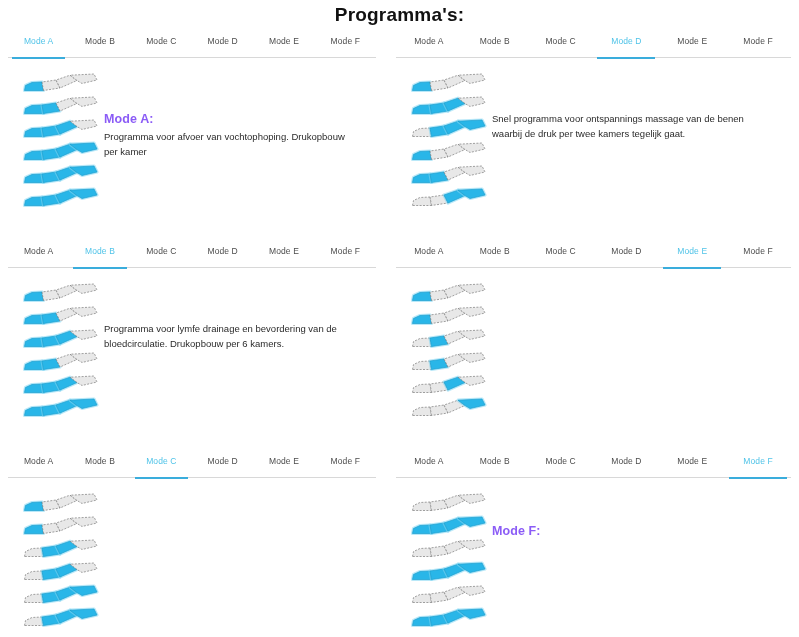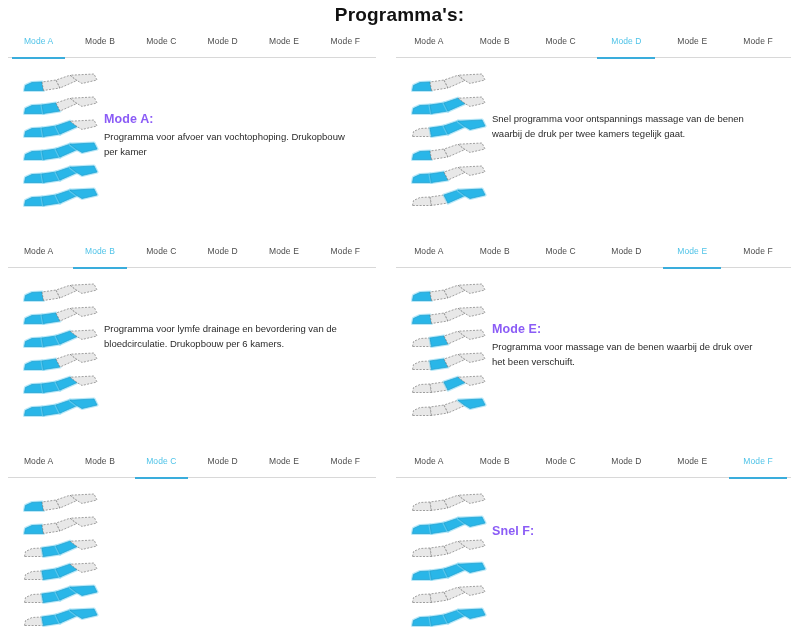--- a/index.html
+++ b/index.html
@@ -411,24 +411,20 @@
           <div style="margin-bottom: 1px;">
             <svg width="78" height="22" viewBox="0 0 78 22">
               <path d="M2.5 18.5 L3.5 13.5 L10 10.5 L20 10.0 L21.5 18.5 Z" fill="#e8e8e8" stroke="#7a7a7a" stroke-width="0.7" stroke-dasharray="2,1.4" stroke-linejoin="round"></path>
               <path d="M21.5 18.5 L20 10.0 L34 8.0 L38 16.0 Z" fill="#e8e8e8" stroke="#7a7a7a" stroke-width="0.7" stroke-dasharray="2,1.4" stroke-linejoin="round"></path>
               <path d="M38 16.0 L34 8.0 L48 3.2 L55 8.5 Z" fill="#e8e8e8" stroke="#7a7a7a" stroke-width="0.7" stroke-dasharray="2,1.4" stroke-linejoin="round"></path>
               <path d="M55 8.5 L48 3.2 L72 2.0 L75 8.0 L60 11.5 Z" fill="none" stroke="#7fd6f2" stroke-width="3.2" stroke-linejoin="round" opacity="0.55"></path>
               <path d="M55 8.5 L48 3.2 L72 2.0 L75 8.0 L60 11.5 Z" fill="#29b6e8" stroke="#1b9fd0" stroke-width="0.7" stroke-dasharray="0" stroke-linejoin="round"></path>
             </svg>
           </div>
         </div>
-      <div class="panel-text">
-        <div class="mode-title">Mode E:</div>
-        <div class="mode-desc">Programma voor massage van de benen waarbij de druk over het been verschuift.</div>
-      </div>
     </div>
   </div>
 
   <div class="panel col-left row-3">
     <div class="tabbar">
       <div class="tab">Mode A</div>
       <div class="tab">Mode B</div>
       <div class="tab active">Mode C</div>
       <div class="tab">Mode D</div>
       <div class="tab">Mode E</div>
@@ -566,18 +562,18 @@
               <path d="M21.5 18.5 L20 10.0 L34 8.0 L38 16.0 Z" fill="none" stroke="#7fd6f2" stroke-width="3.2" stroke-linejoin="round" opacity="0.55"></path>
               <path d="M21.5 18.5 L20 10.0 L34 8.0 L38 16.0 Z" fill="#29b6e8" stroke="#1b9fd0" stroke-width="0.7" stroke-dasharray="0" stroke-linejoin="round"></path>
               <path d="M38 16.0 L34 8.0 L48 3.2 L55 8.5 Z" fill="none" stroke="#7fd6f2" stroke-width="3.2" stroke-linejoin="round" opacity="0.55"></path>
               <path d="M38 16.0 L34 8.0 L48 3.2 L55 8.5 Z" fill="#29b6e8" stroke="#1b9fd0" stroke-width="0.7" stroke-dasharray="0" stroke-linejoin="round"></path>
               <path d="M55 8.5 L48 3.2 L72 2.0 L75 8.0 L60 11.5 Z" fill="none" stroke="#7fd6f2" stroke-width="3.2" stroke-linejoin="round" opacity="0.55"></path>
               <path d="M55 8.5 L48 3.2 L72 2.0 L75 8.0 L60 11.5 Z" fill="#29b6e8" stroke="#1b9fd0" stroke-width="0.7" stroke-dasharray="0" stroke-linejoin="round"></path>
             </svg>
           </div>
         </div>
       <div class="panel-text short">
-        <div class="mode-title">Snel F:</div>
+        <div class="mode-title">Mode F:</div>
       </div>
     </div>
   </div>
 
 </div>
 
 </body></html>

